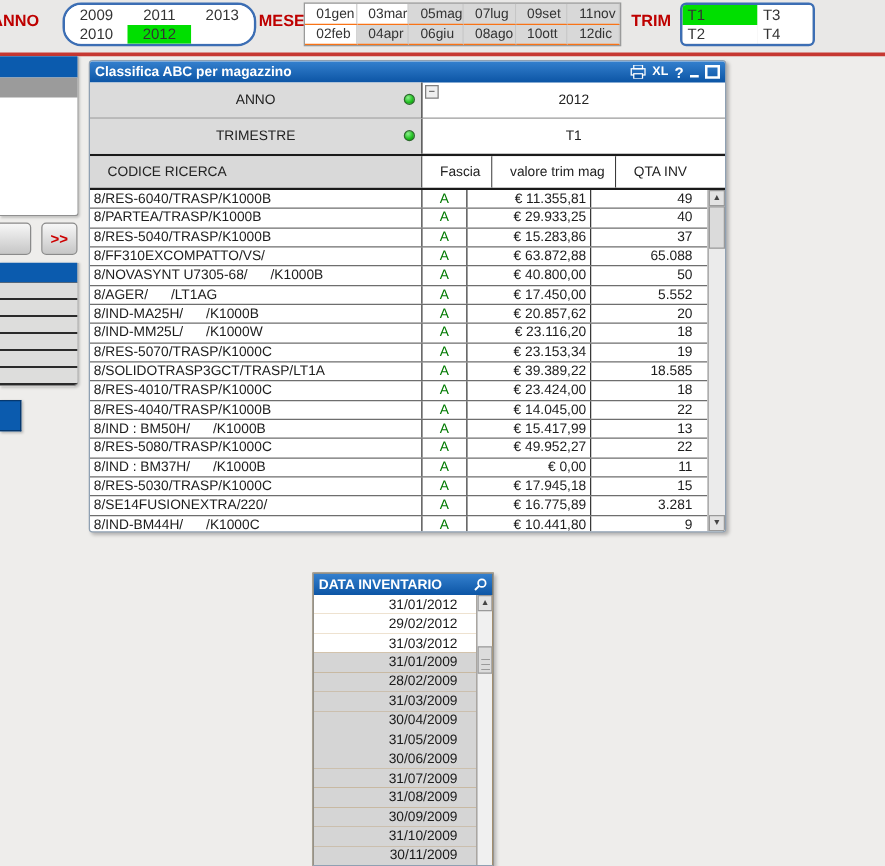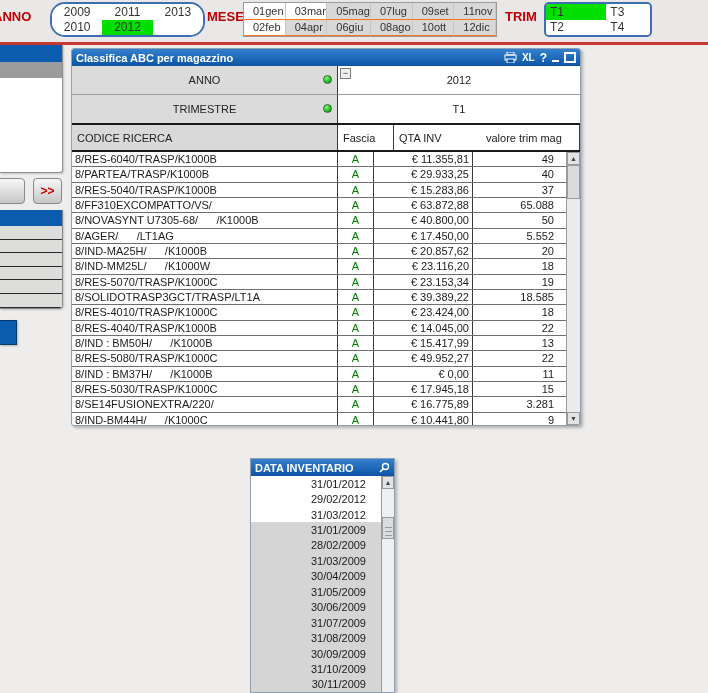--- a/index.html
+++ b/index.html
@@ -69,21 +69,21 @@
     font-size:11px;color:#222;box-sizing:border-box;}
   .pval{flex:1;position:relative;display:flex;align-items:center;justify-content:center;
     border-bottom:1px solid #9C9C9C;font-size:11px;color:#222;box-sizing:border-box;}
   .prow2 .plabel,.prow2 .pval{border-bottom:none;justify-content:center;}
   .led{position:absolute;right:5px;top:50%;margin-top:-5px;width:9px;height:9px;border-radius:50%;
     background:radial-gradient(circle at 35% 30%,#8CF08C,#1DBE1D 60%,#0E8A0E);border:1px solid #2E6B2E;box-sizing:border-box;}
   .collapse-btn{position:absolute;left:2px;top:2px;width:11px;height:11px;border:1px solid #808080;
     background:#EFEFEF;font-size:9px;line-height:9px;text-align:center;color:#333;box-sizing:border-box;}
   .hdrrow{display:flex;height:25px;flex:none;border-bottom:2px solid #1A1A1A;}
   .hcell{display:flex;align-items:center;font-size:11px;color:#222;box-sizing:border-box;
-    border-right:1px solid #3A3A3A;padding-left:5px;background:#FFF;}
+    border-right:1px solid #3A3A3A;padding-left:14px;background:#FFF;}
   .hcode{width:266px;background:#D9D9D9;}
   .hfascia{width:56px;}
   .hval{width:99px;}
   .hqty{flex:1;border-right:none;}
   .dataarea{flex:1;display:flex;overflow:hidden;}
   .datacol{width:494px;flex:none;overflow:hidden;}
   .trow{display:flex;height:15.34px;box-sizing:border-box;border-bottom:1px solid #6E6E6E;}
   .tc{display:flex;align-items:center;font-size:11px;color:#1C1C1C;box-sizing:border-box;overflow:hidden;}
   .tc.code{width:266px;padding-left:3px;border-right:1px solid #3A3A3A;white-space:pre;text-align:right;}
   .tc.fascia{width:36px;justify-content:center;color:#007A00;border-right:1px solid #3A3A3A;}
@@ -195,22 +195,22 @@
       <span>TRIMESTRE</span>
       <span class="led"></span>
     </div>
     <div class="pval">
       <span>T1</span>
     </div>
   </div>
   <div class="hdrrow">
     <div class="hcell hcode">CODICE RICERCA</div>
     <div class="hcell hfascia">Fascia</div>
+    <div class="hcell hval">valore trim mag</div>
     <div class="hcell hqty">QTA INV</div>
-    <div class="hcell hval">valore trim mag</div>
   </div>
   <div class="dataarea">
     <div class="datacol" id="abc-rows">
         <div class="trow">
           <div class="tc code">8/RES-6040/TRASP/K1000B</div>
           <div class="tc fascia">A</div>
           <div class="tc val">€ 11.355,81</div>
           <div class="tc qty">49</div>
         </div>
         <div class="trow">

